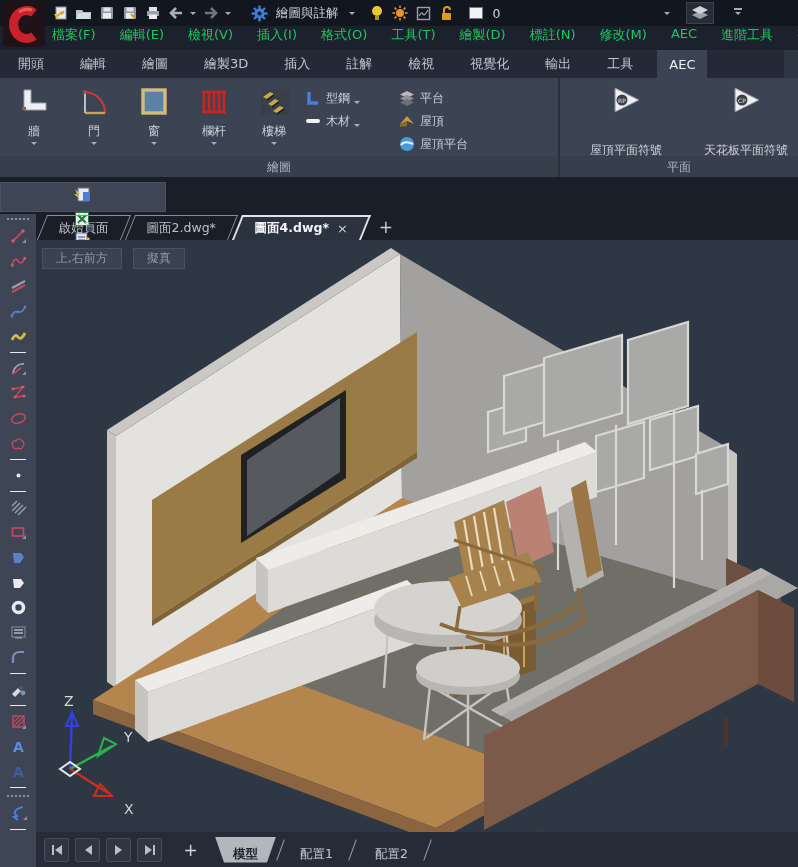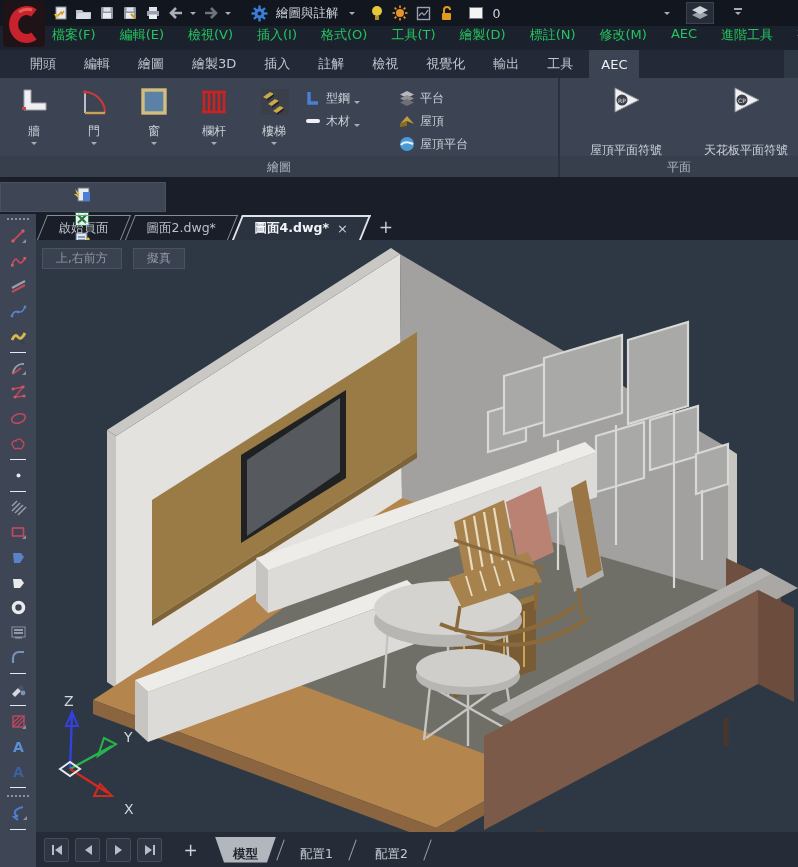--- a/index.html
+++ b/index.html
@@ -25,21 +25,21 @@
 .qicon{width:17px;height:17px;display:inline-flex;align-items:center;justify-content:center}
 .caret{width:0;height:0;border:3.5px solid transparent;border-top-color:#a7adb8;margin-top:3px}
 .ws-label{font-size:12.5px;color:#d2d6dd;margin:0 4px 0 2px;white-space:nowrap}
 .layer-val{font-size:12.5px;color:#d2d6dd;margin-left:4px}
 .swatch{width:14px;height:12px;background:#f4f4f4;border:1px solid #777;}
 .field-caret{margin-left:158px}
 .layers-btn{width:28px;height:22px;background:#272d38;border:1px solid #3a4150;display:flex;align-items:center;justify-content:center;margin-left:10px}
 .dbl-caret{display:flex;flex-direction:column;align-items:center;margin-left:14px}
 .dbl-caret i{display:block;width:8px;height:2px;background:#a7adb8;margin-bottom:2px}
 
-#ribbontabs{left:0;top:50px;width:784px;height:28px;background:var(--tabrow);display:flex;align-items:stretch;gap:4px;padding-left:18px;font-size:13px;}
+#ribbontabs{left:0;top:50px;width:784px;height:28px;background:var(--tabrow);display:flex;align-items:stretch;gap:12px;padding-left:6px;font-size:13px;}
 .rtab{display:flex;align-items:center;padding:0 12px;color:#c2c7cf;cursor:default;white-space:nowrap}
 .rtab.active{background:var(--ribbon);color:#eef0f4;}
 
 #ribbon{left:0;top:78px;width:798px;height:99px;background:var(--ribbon);display:flex;}
 .rpanel{position:relative;height:99px;}
 .rpanel .plabel{position:absolute;bottom:0;left:0;width:100%;height:21px;background:var(--ribbon_label);color:#aeb4bf;font-size:12px;text-align:center;line-height:20px;border-top:1px solid #31384506;}
 #panel-draw{width:598px;border-right:2px solid #2a303c;display:flex;padding:3px 0 0 4px;}
 #panel-plan{flex:1;display:flex;padding:3px 0 0 14px;}
 .bigbtn{width:106px;display:flex;flex-direction:column;align-items:center;padding-top:4px;}
 .bigbtn .blabel{font-size:11.5px;margin-top:6px;color:#ccd1d9;white-space:nowrap}

